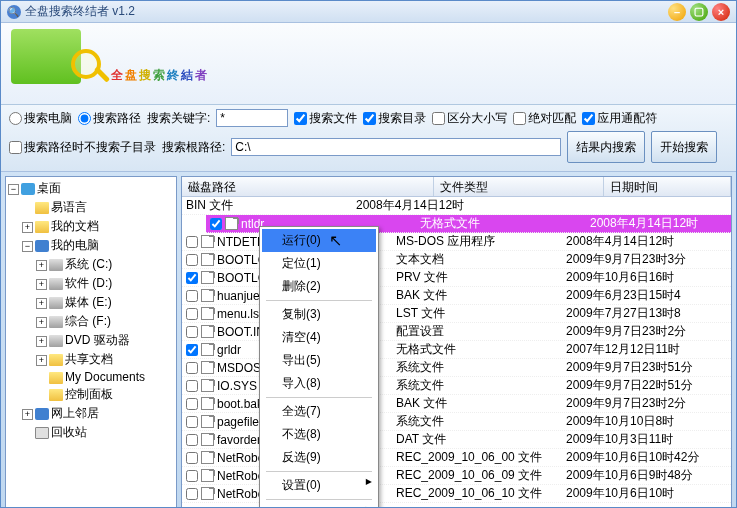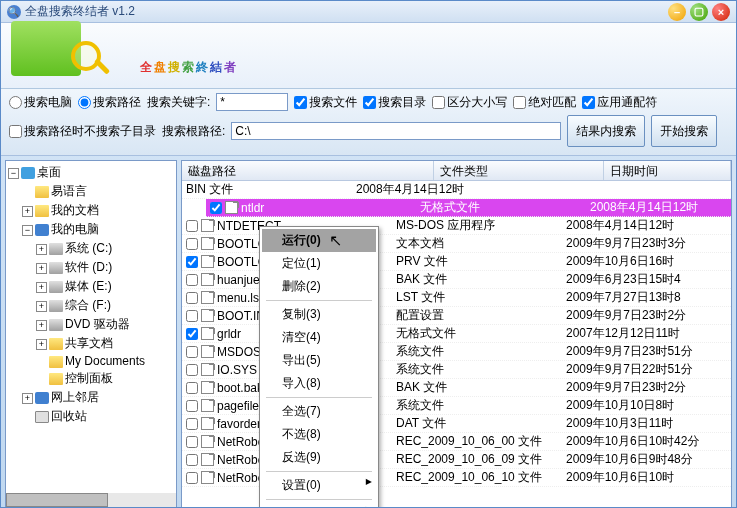--- a/index.html
+++ b/index.html
@@ -6,21 +6,21 @@
 body { width: 737px; height: 508px; background: linear-gradient(#d8e8f8, #c0d8f0); border: 1px solid #5a8ac8; overflow: hidden; position: relative; }
 
 .titlebar { height: 22px; background: linear-gradient(#e8f0fa, #d0e0f2); display: flex; align-items: center; padding: 0 6px; border-bottom: 1px solid #a8c0e0; }
 .titlebar .icon { width: 14px; height: 14px; background: #4a80d0; border-radius: 7px; margin-right: 4px; display: flex; align-items: center; justify-content: center; color: #fff; font-size: 9px; }
 .titlebar .title { flex: 1; font-size: 12px; color: #2a4a7a; }
 .titlebar .btn { width: 18px; height: 18px; border-radius: 9px; margin-left: 4px; display: flex; align-items: center; justify-content: center; color: #fff; font-weight: bold; font-size: 11px; cursor: pointer; }
 .btn.min { background: radial-gradient(circle at 30% 30%, #ffe080, #f0a000); }
 .btn.max { background: radial-gradient(circle at 30% 30%, #a0e080, #40a000); }
 .btn.close { background: radial-gradient(circle at 30% 30%, #ff8080, #d02000); }
 
-.banner { height: 66px; background: linear-gradient(#fafcfe, #e8f0fa); display: flex; align-items: center; padding: 0 10px; border-bottom: 1px solid #b0c8e0; gap: 29px; }
+.banner { height: 82px; background: linear-gradient(#fafcfe, #e8f0fa); display: flex; align-items: center; padding: 0 10px; border-bottom: 1px solid #b0c8e0; }
 .banner .logo { width: 100px; height: 70px; position: relative; }
 .banner .logo .monitor { width: 70px; height: 55px; background: linear-gradient(#a0e060, #60c020); border-radius: 4px; position: relative; }
 .banner .logo .mag { position: absolute; right: 10px; top: 20px; width: 30px; height: 30px; border: 4px solid #f0c000; border-radius: 50%; background: rgba(255,255,200,.3); }
 .banner .logo .mag::after { content: ""; position: absolute; width: 18px; height: 5px; background: #f0c000; transform: rotate(45deg); right: -14px; bottom: -2px; border-radius: 2px; }
 .banner .rainbow { font-size: 46px; font-weight: bold; letter-spacing: 2px; font-family: "KaiTi","STKaiti",serif; }
 .banner .rainbow span:nth-child(1){color:#e03030}.banner .rainbow span:nth-child(2){color:#f08000}
 .banner .rainbow span:nth-child(3){color:#d0b000}.banner .rainbow span:nth-child(4){color:#40a040}
 .banner .rainbow span:nth-child(5){color:#2080c0}.banner .rainbow span:nth-child(6){color:#3050c0}
 .banner .rainbow span:nth-child(7){color:#8040c0}
 
@@ -52,21 +52,21 @@
 .results .row.sel { background: #d946ef; color: #fff; margin-left: 24px; }
 .results .row .c1 { width: 210px; padding-left: 4px; display: flex; align-items: center; gap: 3px; overflow: hidden; }
 .results .row .c2 { width: 170px; padding-left: 4px; overflow: hidden; }
 .results .row .c3 { flex: 1; padding-left: 4px; overflow: hidden; white-space: nowrap; }
 .results .row input[type=checkbox]{ margin: 0; width: 12px; height: 12px; }
 .fico { width: 13px; height: 13px; background: #fff; border: 1px solid #888; display: inline-block; }
 .fico::before { content:""; display:block; width:5px; height:5px; border-top:1px solid #888; border-right:1px solid #888; margin-left:7px; }
 
 .ctxmenu { position: absolute; left: 258px; top: 225px; width: 120px; background: #fff; border: 1px solid #888; box-shadow: 2px 2px 4px rgba(0,0,0,.3); z-index: 100; padding: 2px; }
 .ctxmenu .mi { padding: 3px 18px 3px 20px; cursor: pointer; white-space: nowrap; position: relative; }
-.ctxmenu .mi.sel { background: #a3a3a3; font-weight: bold; }
+.ctxmenu .mi.sel { background: #3b82f6; }
 .ctxmenu .sep { height: 1px; background: #ccc; margin: 2px 4px; }
 .ctxmenu .mi.sub::after { content: "▶"; position: absolute; right: 4px; font-size: 8px; }
 
 .cursor { position: absolute; left: 328px; top: 230px; z-index: 200; font-size: 16px; pointer-events: none; }
 
 .scroll-h { position: absolute; bottom: 0; left: 0; right: 0; height: 16px; background: #e8e8e8; display: flex; }
 .scroll-h .thumb { background: #c0c0c0; border: 1px solid #888; width: 60%; height: 14px; }
 </style>
 </head>
 <body>

